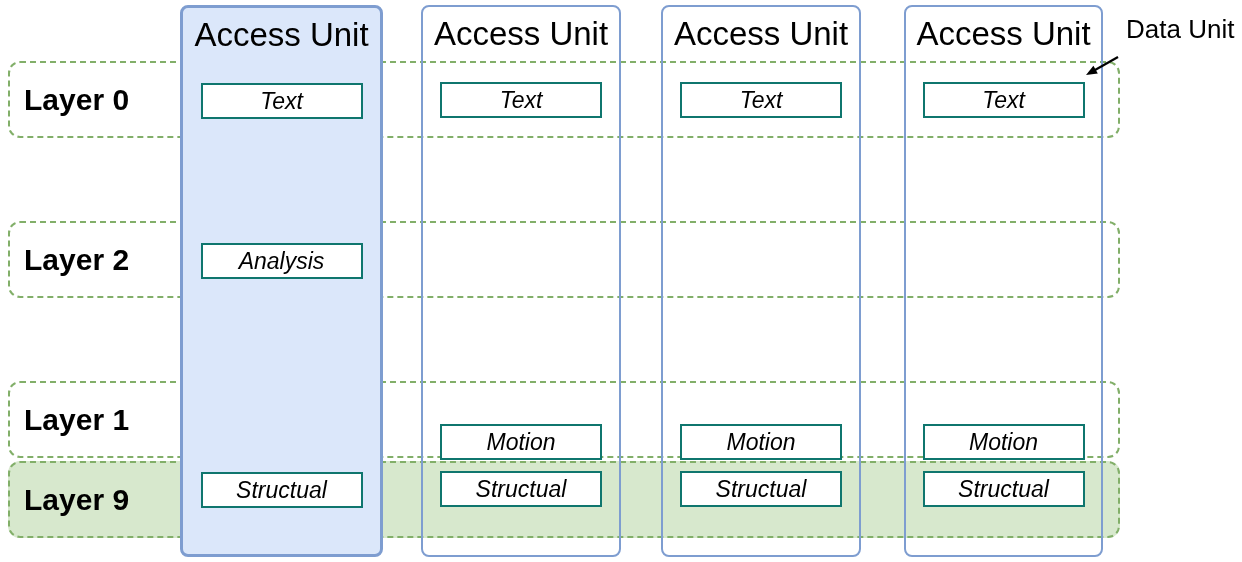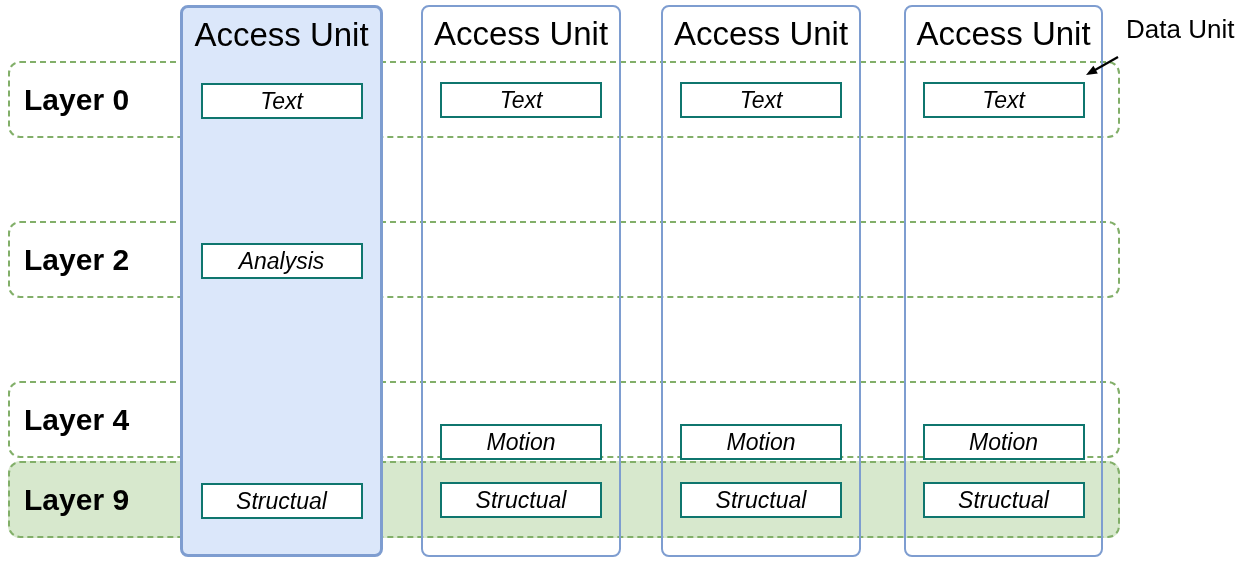--- a/index.html
+++ b/index.html
@@ -31,38 +31,38 @@
   .au3{left:661px;width:200px}
   .au4{left:904px;width:199px}
   .au-title{margin-top:8px;text-align:center;font-size:33px;white-space:nowrap;}
   
   .du{
     position:absolute;left:50%;transform:translateX(-50%);
     width:162px;height:36px;border:2px solid #0f766e;background:#fff;
     box-sizing:border-box;display:flex;align-items:center;justify-content:center;
     font-size:23px;white-space:nowrap;font-style:italic;
   }
-  .p0{top:75px}.p1{top:155px}.p2{top:235px}.p3{top:315px}.p4{top:417px}.p5{top:475px}
+  .p0{top:75px}.p1{top:155px}.p2{top:235px}.p3{top:315px}.p4{top:417px}.p5{top:464px}
   
   .data-unit-label{position:absolute;left:1126px;top:14px;font-size:26px;white-space:nowrap;}
   .arrow-svg{position:absolute;left:1072px;top:46px;}
 </style>
 </head>
 <body>
 
 <div class="canvas">
 
   <div class="layer-row r0">
     <div class="layer-label">Layer 0</div>
   </div>
   <div class="layer-row r2">
     <div class="layer-label">Layer 2</div>
   </div>
   <div class="layer-row r4">
-    <div class="layer-label">Layer 4</div>
+    <div class="layer-label">Layer 1</div>
   </div>
   <div class="layer-row r5 filled">
     <div class="layer-label">Layer 9</div>
   </div>
 
   <div class="au au1 highlight">
     <div class="au-title">Access Unit</div>
     <div class="du p0">Text</div>
     <div class="du p2">Analysis</div>
     <div class="du p5">Structual</div>

